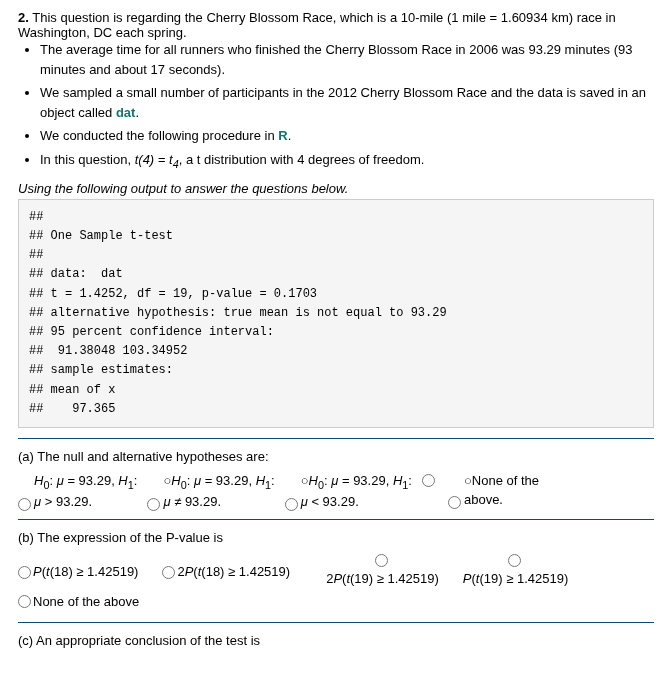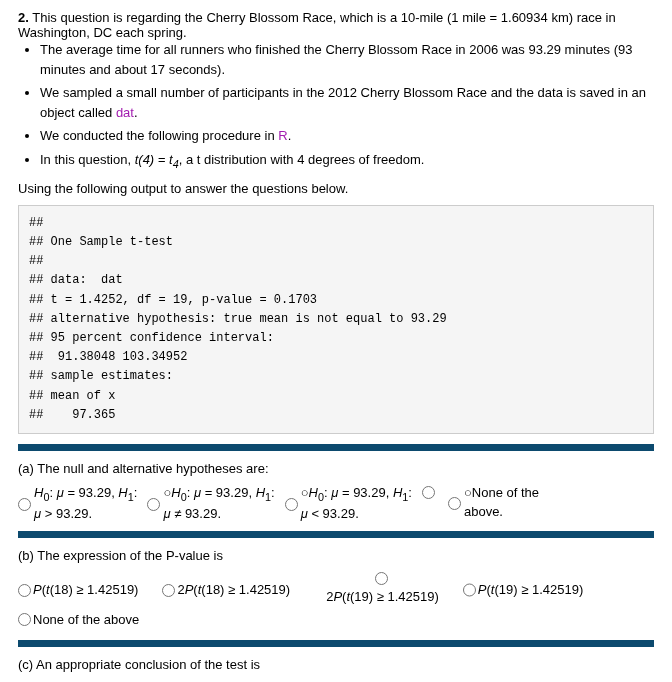--- a/index.html
+++ b/index.html
@@ -14,37 +14,37 @@
     }
     .bullet-list {
       list-style: disc;
       padding-left: 22px;
       margin-bottom: 8px;
     }
     .bullet-list li {
       margin-bottom: 4px;
       line-height: 1.5;
     }
-    .red { color: #a21caf; }
+    .red { color: #0f766e; font-weight: bold; }
     .using-line {
-      margin-bottom: 6px;
       line-height: 1.5;
+      font-style: italic;
     }
     .code-block {
       background: #f5f5f5;
       border: 1px solid #ccc;
       font-family: 'Courier New', monospace;
       font-size: 12px;
       padding: 8px 10px;
       margin-bottom: 10px;
       line-height: 1.6;
       white-space: pre;
     }
     .section {
-      border-top: 7px solid #0c4a6e;
+      border-top: 1px solid #0c4a6e;
       padding: 8px 0;
     }
     .section-label {
       font-weight: normal;
       margin-bottom: 6px;
       line-height: 1.5;
     }
     .option-text {
       line-height: 1.4;
     }
@@ -52,21 +52,21 @@
       font-style: italic;
     }
     .h0-row {
       display: flex;
       flex-wrap: wrap;
       gap: 4px 0;
       align-items: flex-start;
     }
     .h0-option {
       display: flex;
-      align-items: center;
+      align-items: flex-end;
       margin-right: 10px;
       line-height: 1.4;
     }
     .h0-option input[type="radio"] {
       margin-top: 2px;
       margin-right: 3px;
       flex-shrink: 0;
     }
   </style>
 </head>
@@ -157,21 +157,21 @@
         <span><i>P</i>(<i>t</i>(18) ≥ 1.42519)</span>
       </span>
       <span style="display: inline-flex; align-items: center; margin-right: 16px;">
         <input type="radio" name="qb" id="b2" style="margin-right: 2px;">
         <span>2<i>P</i>(<i>t</i>(18) ≥ 1.42519)</span>
       </span>
       <span style="display: inline-flex; align-items: center; margin-right: 4px; flex-direction: column;">
         <input type="radio" name="qb" id="b3" style="margin-right: 2px;">
         <span>2<i>P</i>(<i>t</i>(19) ≥ 1.42519)</span>
       </span>
-      <span style="display: inline-flex; margin-right: 4px;">
+      <span style="display: inline-flex; margin-right: 4px; flex-direction: column;">
         <input type="radio" name="qb" id="b4" style="margin-right: 2px;">
         <span><i>P</i>(<i>t</i>(19) ≥ 1.42519)</span>
       </span>
       <span style="display: inline-flex; align-items: center; ">
         <input type="radio" name="qb" id="b5" style="margin-right: 2px;">
         <span>None of the above</span>
       </span>
     </div>
   </div>
 

